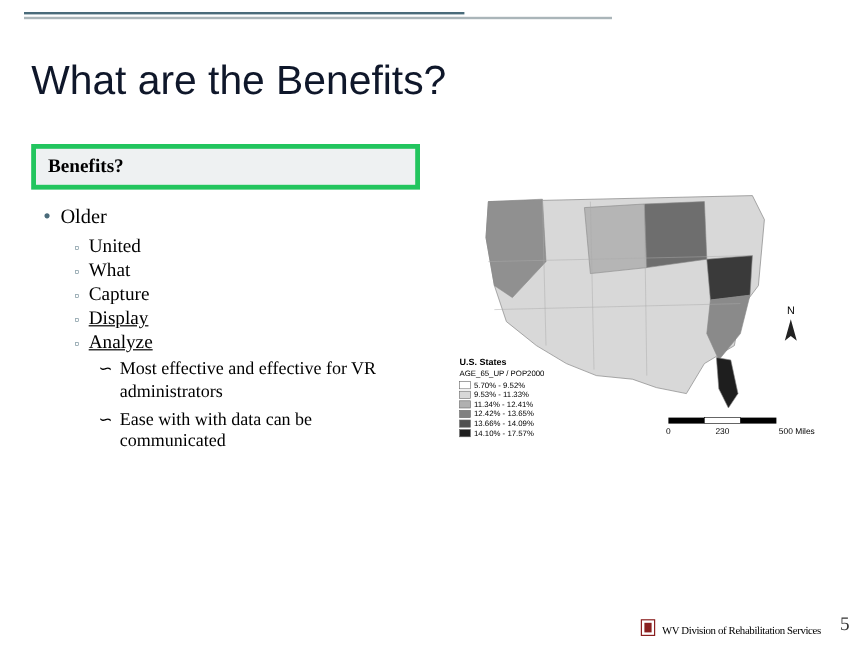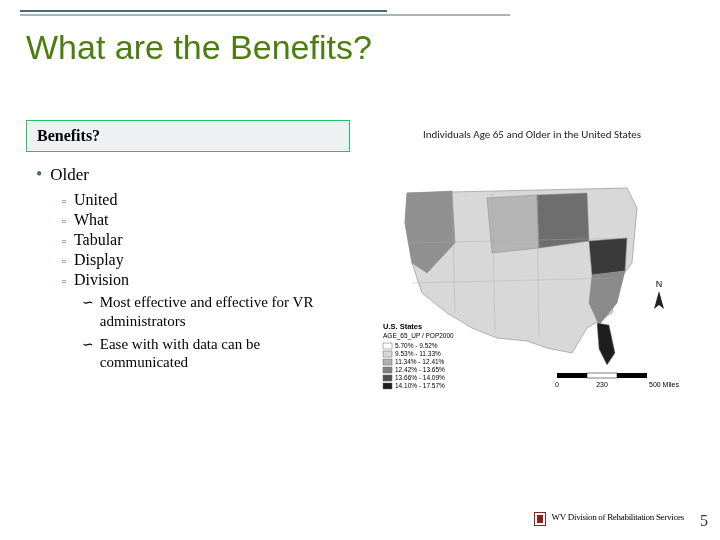--- a/index.html
+++ b/index.html
@@ -23,38 +23,38 @@
     margin-bottom: 2px;
     width: 54%;
   }
   .top-lines .l2 {
     height: 2px;
     background: #aab5b9;
     width: 72%;
   }
   .slide-title {
     position: absolute;
-    top: 28px;
+    top: 48px;
     left: 26px;
     font-family: Verdana, Arial, sans-serif;
     font-size: 34px;
-    color: #4d7c0f;
+    color: #0f172a;
     font-weight: 400;
   }
   .columns {
     position: absolute;
     top: 120px;
     left: 26px;
     right: 26px;
     display: flex;
     gap: 20px;
   }
   .col { flex: 1; }
   .col-header {
-    border: 1px solid #22c55e;
+    border: 4px solid #22c55e;
     background: #eef1f2;
     padding: 6px 10px;
     font-family: Georgia, serif;
     font-weight: bold;
     font-size: 16px;
     color: #000;
     margin-bottom: 12px;
   }
   .bullet-l1 {
     display: flex;
@@ -65,21 +65,21 @@
   }
   .bullet-l1 .b { color: #4a6b7a; margin-right: 8px; font-size: 18px; }
   .bullet-l2 {
     display: flex;
     align-items: baseline;
     margin: 2px 0 2px 36px;
     font-size: 16px;
     color: #000;
   }
   .bullet-l2 .b { color: #4a6b7a; margin-right: 8px; font-size: 11px; }
-  .bullet-l2.link span:last-child { }
+  .bullet-l2.link span:last-child { text-decoration: underline; }
   .bullet-l3 {
     display: flex;
     align-items: baseline;
     margin: 4px 0 2px 56px;
     font-size: 15px;
     color: #000;
     line-height: 1.25;
   }
   .bullet-l3 .b { margin-right: 6px; font-size: 14px; }
   .map-wrap {
@@ -90,21 +90,21 @@
     font-family: Calibri, Arial, sans-serif;
     font-size: 11px;
     color: #222;
     margin-bottom: 12px;
   }
   .footer {
     position: absolute;
     bottom: 10px;
     right: 12px;
     display: flex;
-    align-items: flex-start;
+    align-items: flex-end;
     gap: 6px;
   }
   .footer-logo {
     width: 12px; height: 14px;
     background: #fff;
     border: 1px solid #8a2020;
     position: relative;
   }
   .footer-logo::after {
     content: "";
@@ -148,45 +148,44 @@
     <div class="bullet-l2">
       <span class="b">▫</span>
       <span>United</span>
     </div>
     <div class="bullet-l2">
       <span class="b">▫</span>
       <span>What</span>
     </div>
     <div class="bullet-l2">
       <span class="b">▫</span>
-      <span>Tabular</span>
+      <span>Capture</span>
     </div>
     <div class="bullet-l2 link">
       <span class="b">▫</span>
       <span>Display</span>
     </div>
     <div class="bullet-l2 link">
       <span class="b">▫</span>
-      <span>Division</span>
+      <span>Analyze</span>
     </div>
 
     <div class="bullet-l3">
       <span class="b">∽</span>
       <span>Most effective and effective for VR administrators</span>
     </div>
     <div class="bullet-l3">
       <span class="b">∽</span>
       <span>Ease with with data can be communicated</span>
     </div>
   </div>
 
   <div class="col">
 
     <div class="map-wrap">
-      <div class="map-title">Individuals Age 65 and Older in the United States</div>
       <svg width="310" height="240" viewBox="0 0 310 240">
 
         <path d="M30,40 L250,35 L260,55 L255,110 L240,130 L235,160 L210,175 L195,200 L170,195 L150,188 L120,185 L95,175 L70,160 L45,140 L35,110 L28,70 Z" fill="#d8d8d8" stroke="#888" stroke-width="0.6"></path>
 
         <path d="M30,40 L75,38 L78,90 L50,120 L35,110 L28,70 Z" fill="#909090" stroke="#888" stroke-width="0.5"></path>
         <path d="M110,45 L160,42 L162,95 L115,100 Z" fill="#b5b5b5" stroke="#888" stroke-width="0.5"></path>
         <path d="M160,42 L210,40 L212,88 L162,95 Z" fill="#6e6e6e" stroke="#888" stroke-width="0.5"></path>
         <path d="M212,88 L250,85 L248,118 L215,122 Z" fill="#3a3a3a" stroke="#888" stroke-width="0.5"></path>
         <path d="M215,122 L248,118 L240,150 L222,172 L212,150 Z" fill="#8a8a8a" stroke="#888" stroke-width="0.5"></path>
 

